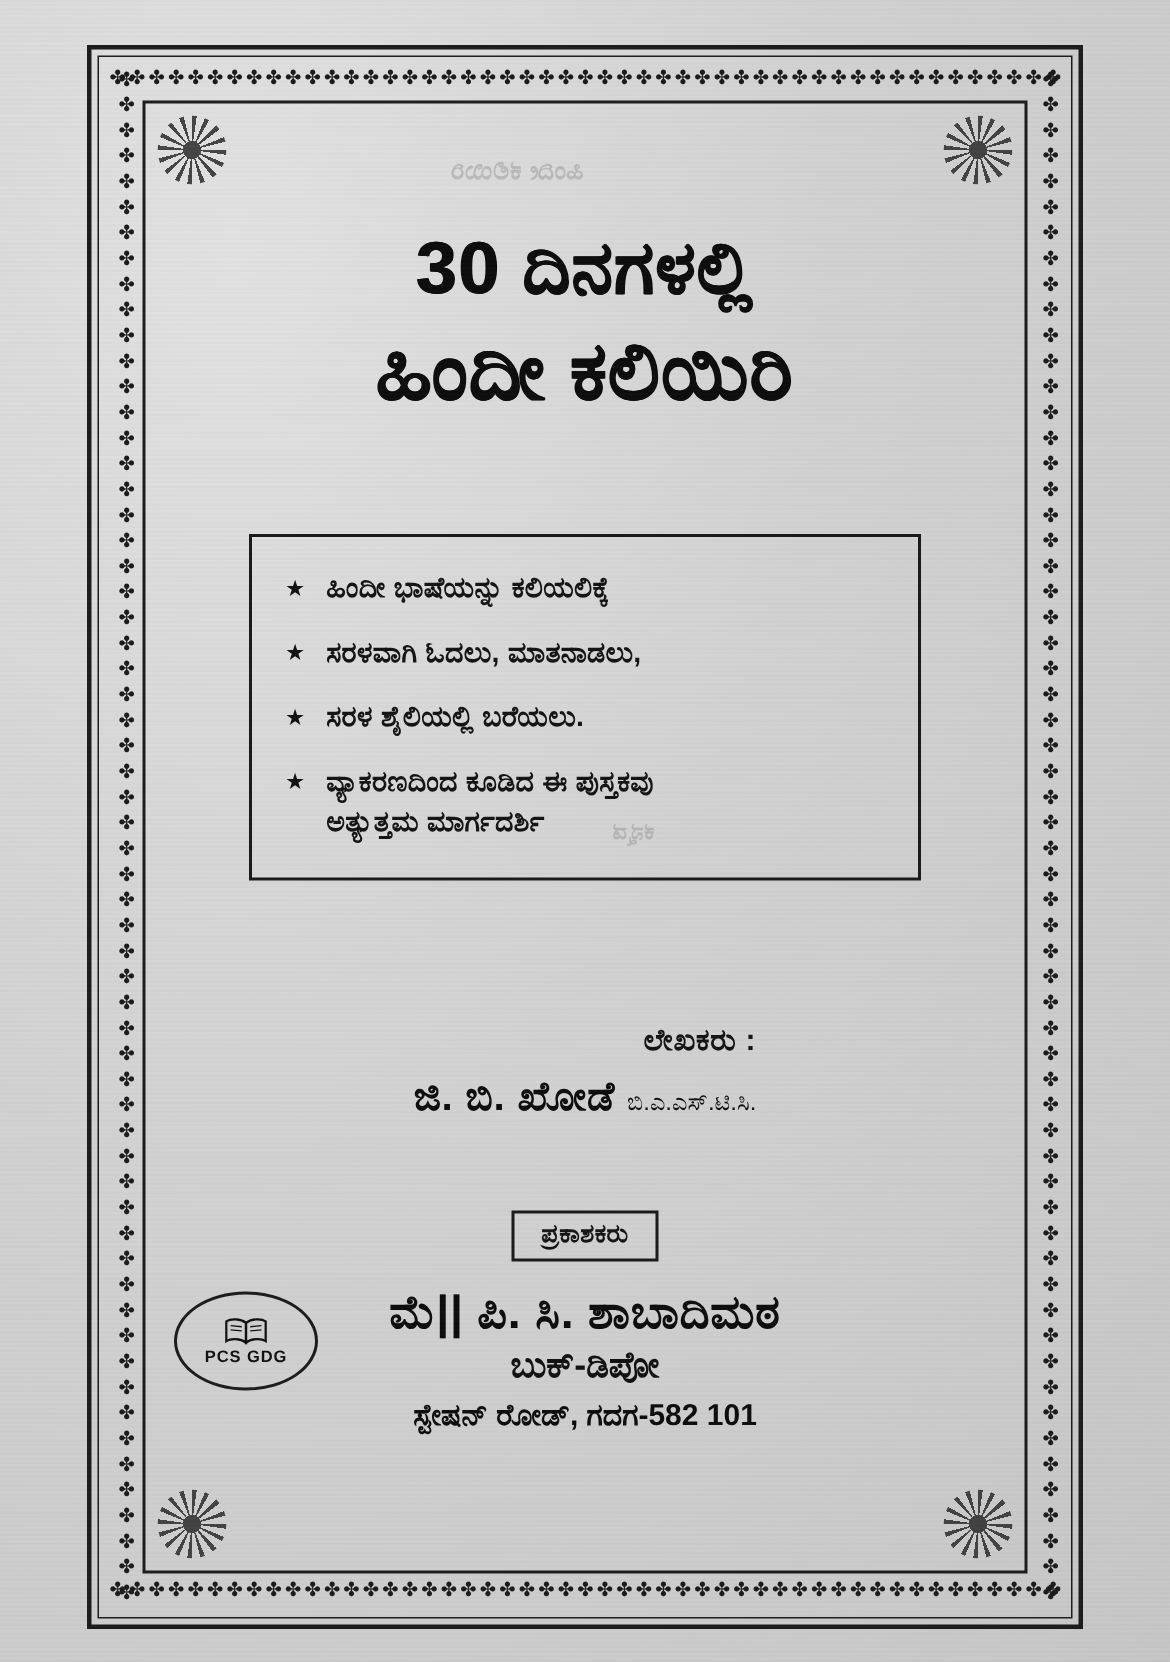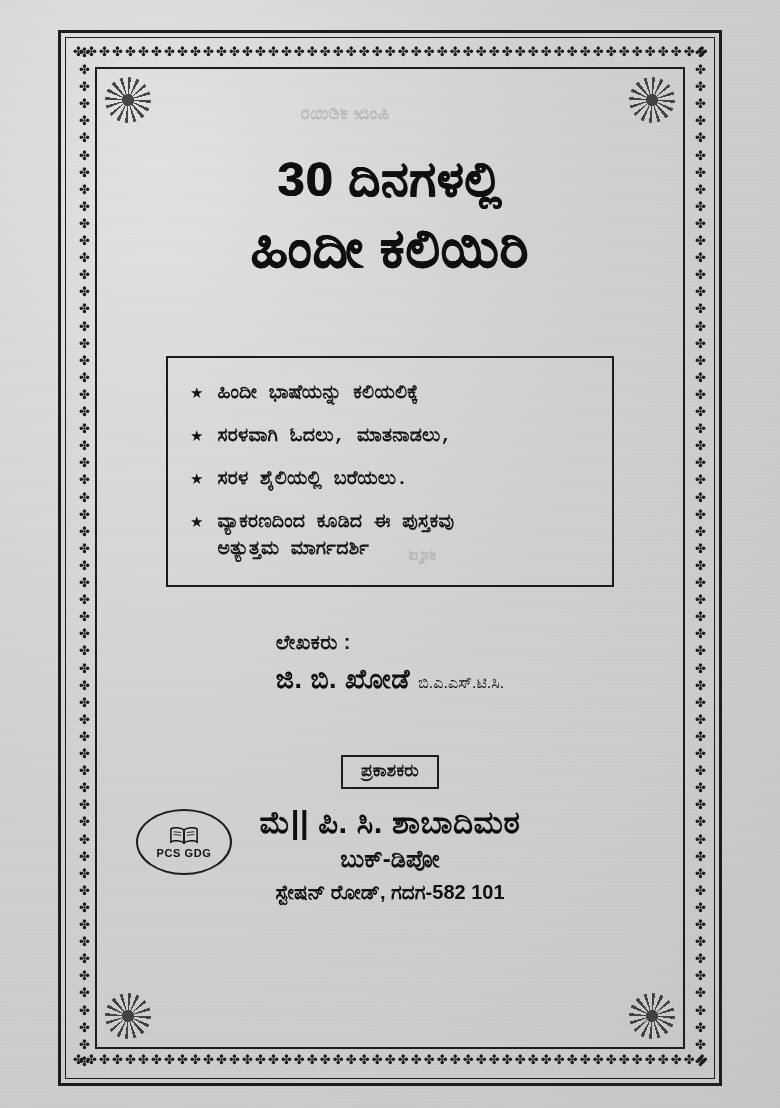--- a/index.html
+++ b/index.html
@@ -165,28 +165,27 @@
     color: #111;
     flex: 0 0 auto;
     padding-top: 2px;
   }
   .bullet-text {
     font-size: 19px;
     line-height: 1.42;
     font-weight: 600;
     color: #141414;
     letter-spacing: .2px;
-    font-family: Liberation Mono, monospace;
   }
   .bullet-text .cont { display: block; }
 
   
   .author-block {
-    margin-top: 44px;
-    text-align: left;
+    margin-top: 96px;
+    text-align: right;
   }
   .author-label {
     font-size: 20px;
     font-weight: 600;
     letter-spacing: .5px;
     color: #141414;
   }
   .author-name {
     margin-top: 10px;
     font-size: 27px;
@@ -234,21 +233,21 @@
   .pub-line3 {
     margin-top: 8px;
     font-size: 20px;
     font-weight: 700;
     color: #0d0d0d;
   }
 
   
   .logo {
     position: absolute;
-    left: 36px; top: 54px;
+    left: 16px; top: 54px;
     width: 96px; height: 66px;
     border: 2px solid #1c1c1c;
     border-radius: 50%;
     display: flex;
     flex-direction: column;
     align-items: center;
     justify-content: center;
     gap: 2px;
   }
   .logo .book {

